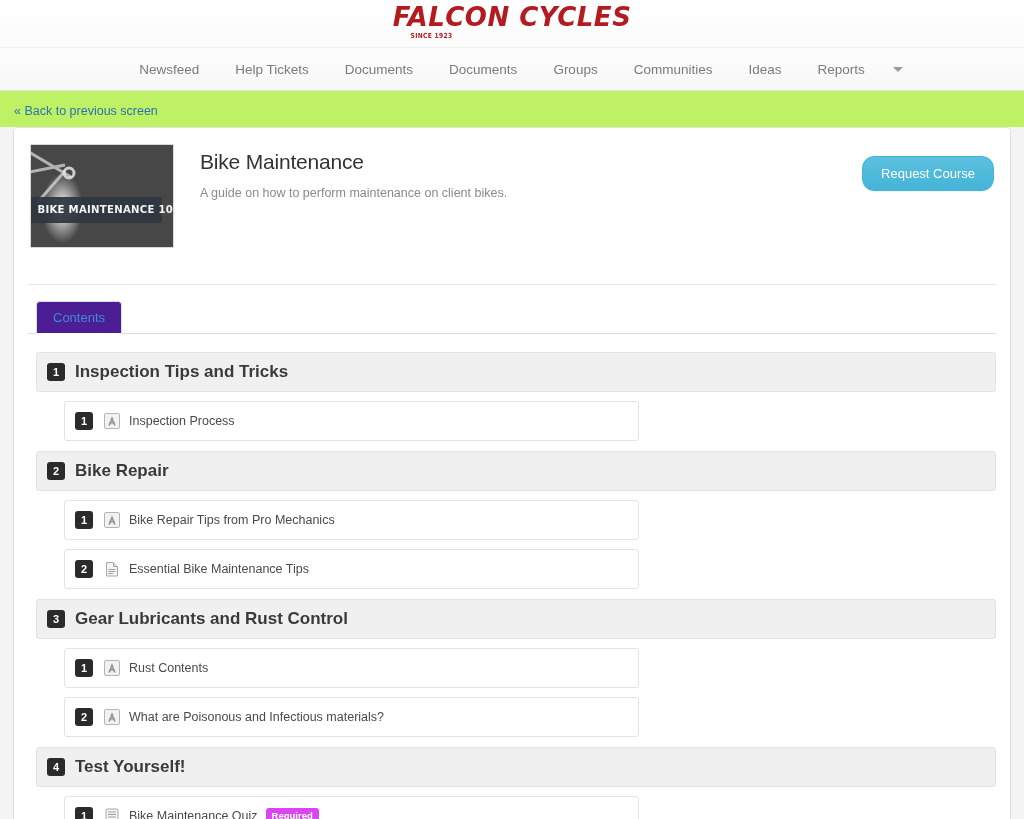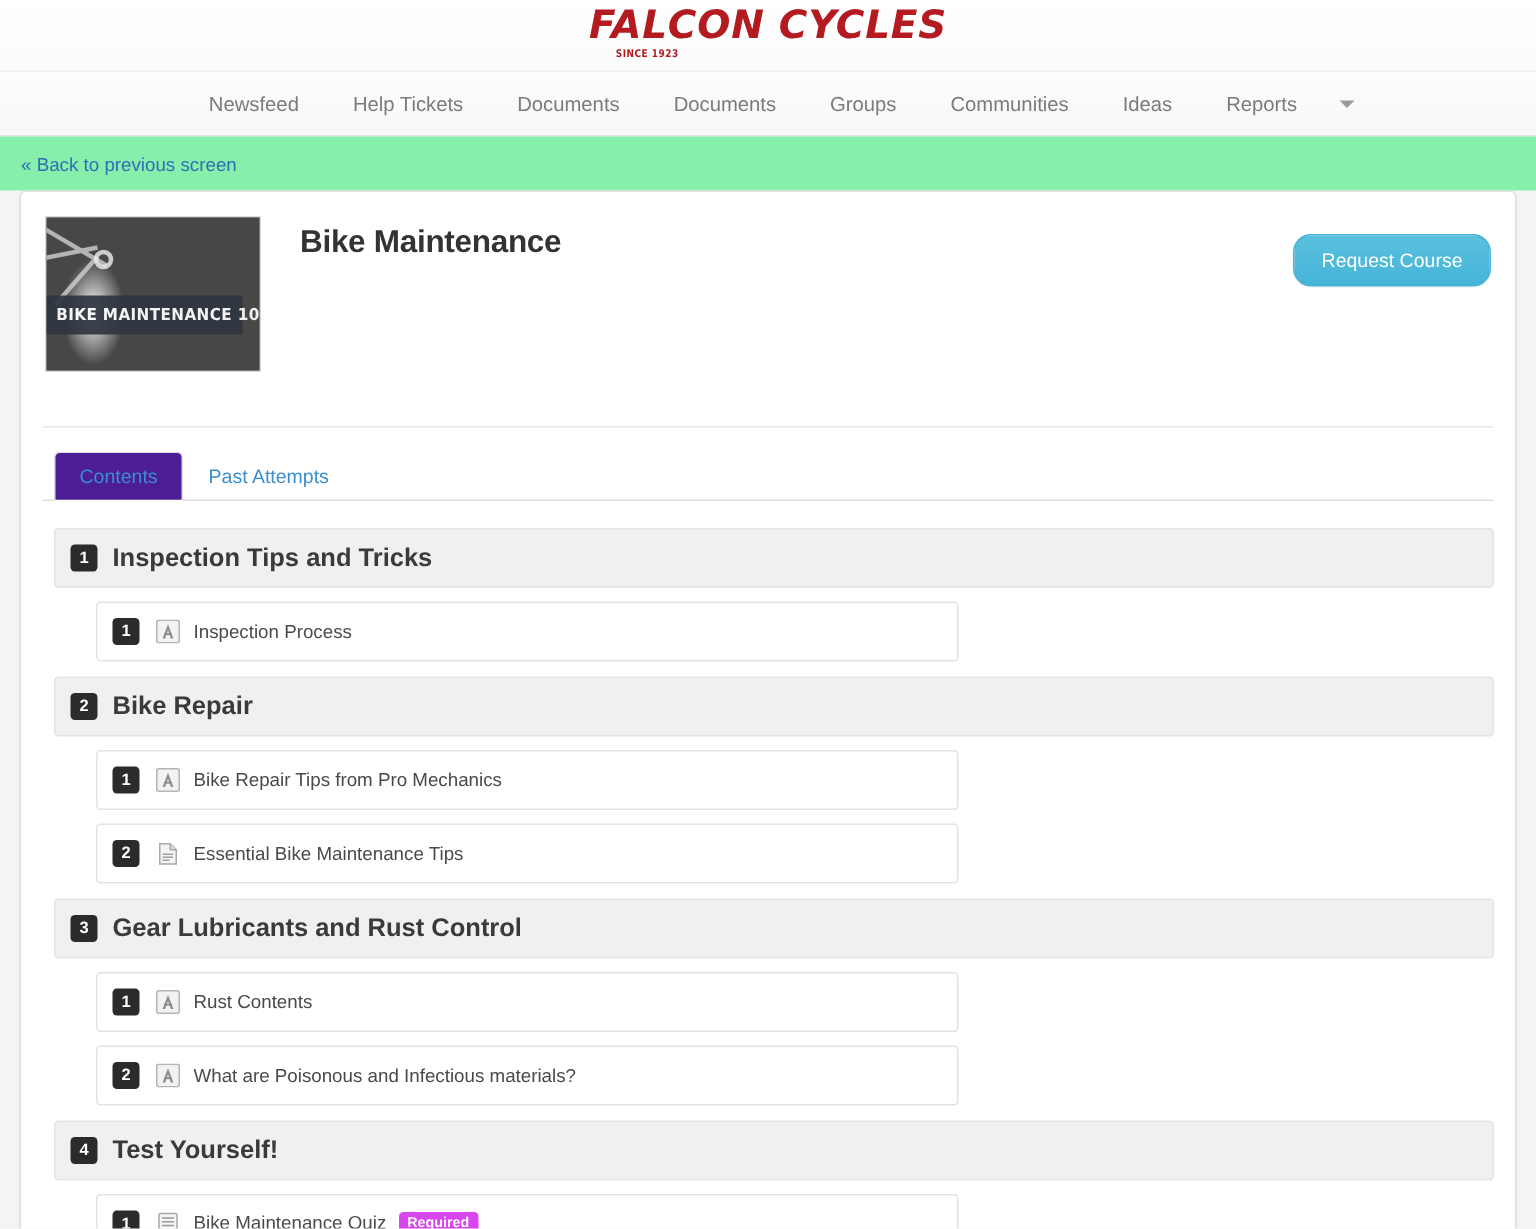--- a/index.html
+++ b/index.html
@@ -72,21 +72,21 @@
   .caret-glyph {
     width: 0; height: 0;
     border-left: 5px solid transparent;
     border-right: 5px solid transparent;
     border-top: 5px solid #9a9a9a;
   }
 
   
   .backbar {
     padding: 10px 0 8px 14px;
-    background: #86efac;
+    background: #bef264;
   }
   .back-link {
     color: #2f6fb3;
     font-size: 12.5px;
     text-decoration: none;
     cursor: pointer;
   }
 
   
   .card {
@@ -140,21 +140,21 @@
     font-size: 11px;
     letter-spacing: 0.3px;
     padding: 6px 7px 7px 7px;
     transform: scaleX(0.92);
     transform-origin: left center;
     white-space: nowrap;
   }
   .course-meta { padding: 6px 0 0 26px; flex: 1 1 auto; }
   .course-title {
     font-size: 21px;
-    font-weight: bold;
+    font-weight: normal;
     color: #333333;
     margin: 0 0 12px 0;
     letter-spacing: -0.2px;
   }
   .course-desc {
     font-size: 12.5px;
     color: #8a8a8a;
     margin: 0;
   }
   .request-btn {
@@ -307,30 +307,30 @@
           <line x1="0" y1="26" x2="40" y2="18"></line>
           <line x1="12" y1="56" x2="40" y2="24"></line>
         </g>
         <circle cx="44" cy="26" r="5" fill="none" stroke="#ededed" stroke-width="3" opacity="0.8"></circle>
       </svg>
       <div class="thumb-caption">BIKE MAINTENANCE 101</div>
     </div>
 
     <div class="course-meta">
       <h1 class="course-title">Bike Maintenance</h1>
+      <p class="course-desc">A guide on how to perform maintenance on client bikes.</p>
     </div>
 
     <button class="request-btn">Request Course</button>
   </div>
 
   <div class="head-sep"></div>
 
   <div class="tabs">
     <div class="tab active">Contents</div>
-    <div class="tab">Past Attempts</div>
   </div>
 
   <div class="contents">
 
     <div class="section-head">
       <span class="num-badge">1</span>
       <span class="section-title">Inspection Tips and Tricks</span>
     </div>
     <div class="item-row">
       <span class="num-badge">1</span>

